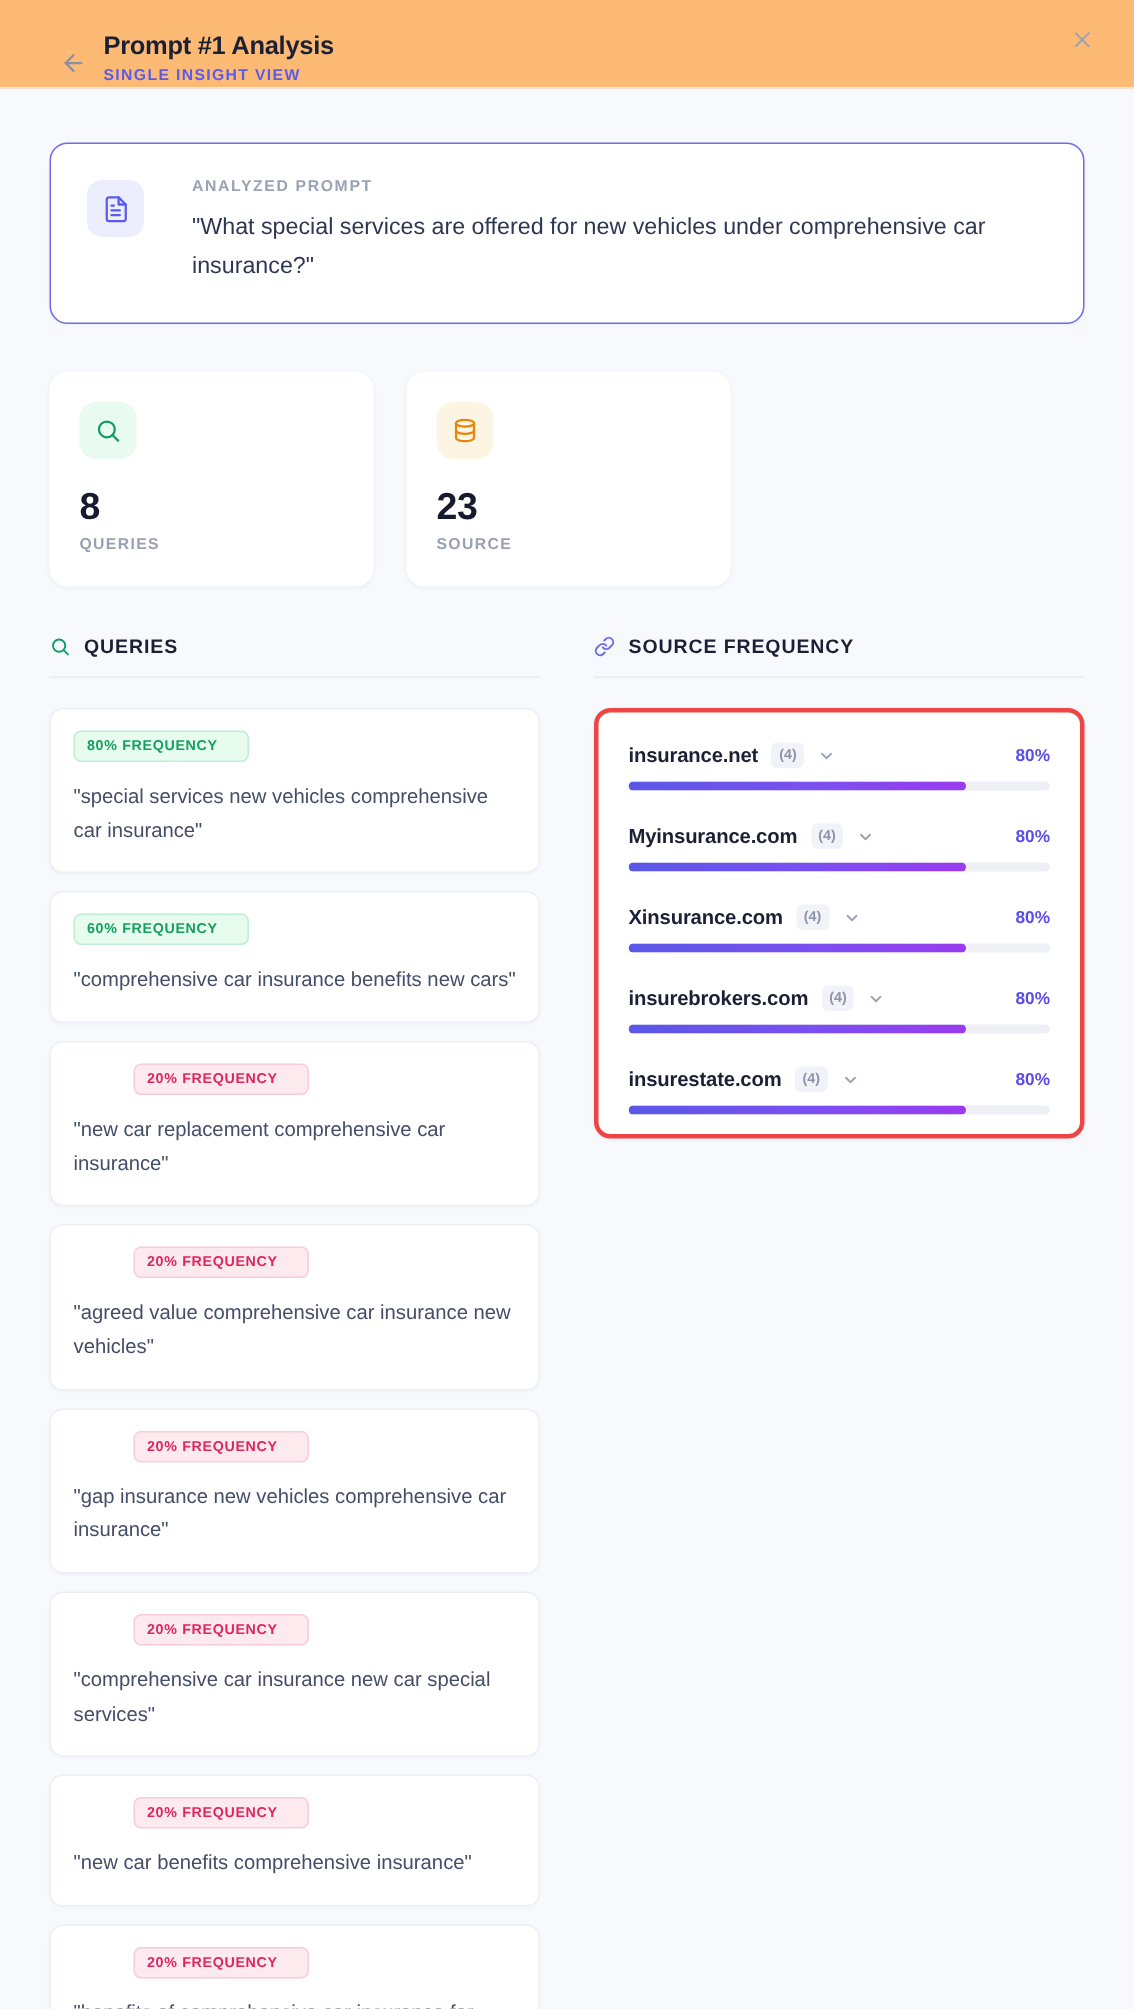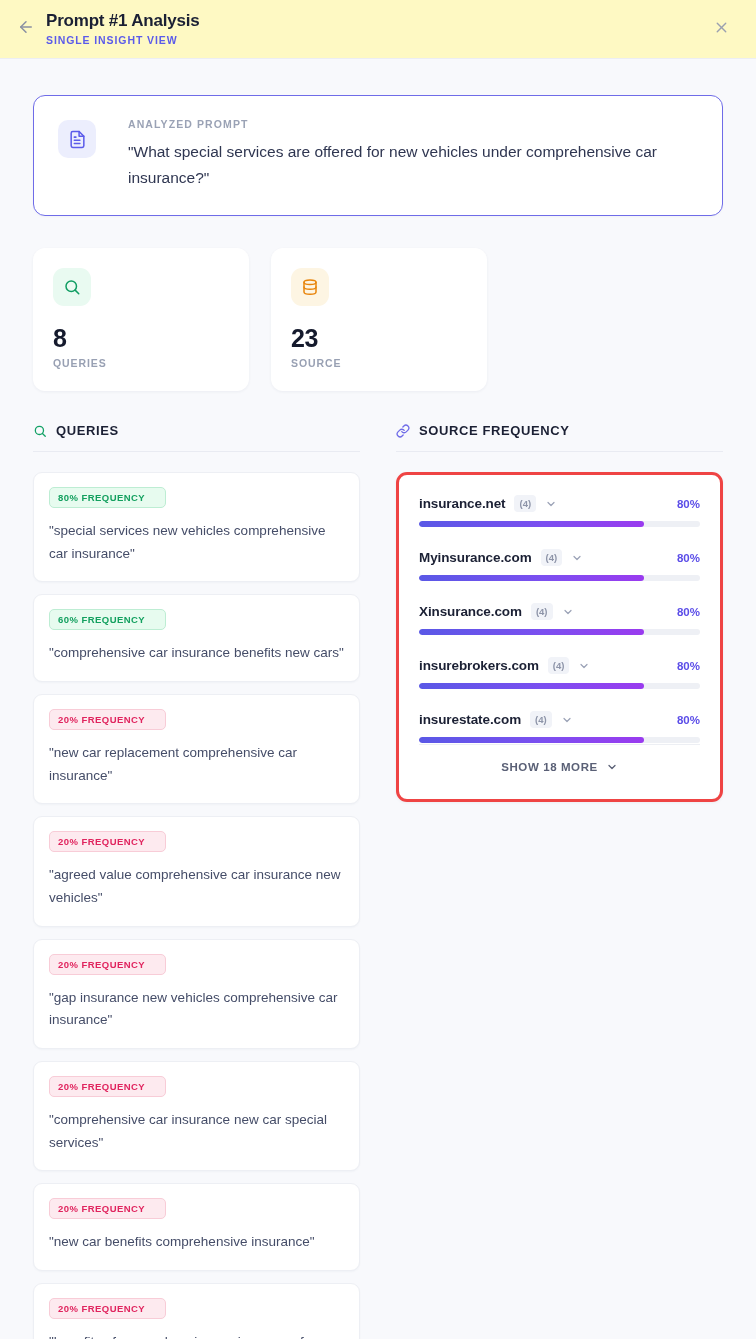--- a/index.html
+++ b/index.html
@@ -9,25 +9,25 @@
     height: 1339px;
     background: #f8f9fc;
     font-family: "Liberation Sans", sans-serif;
     -webkit-font-smoothing: antialiased;
   }
 
   
   .topbar {
     position: relative;
     height: 59px;
-    background: #fef9c3;
+    background: #fdba74;
     border-bottom: 1px solid #eceef3;
     display: flex;
-    align-items: center;
-    padding: 0 12px;
+    align-items: flex-end;
+    padding: 0 35px;
   }
   .back-btn {
     width: 28px; height: 28px;
     display: flex; align-items: center; justify-content: center;
     color: #8a90a2;
     cursor: pointer;
     flex: none;
     margin-right: 6px;
   }
   .title-wrap { display: flex; flex-direction: column; justify-content: center; }
@@ -172,20 +172,21 @@
   }
   .freq-badge.high {
     background: #e7fbef;
     color: #13a05f;
     border: 1px solid #bdedd3;
   }
   .freq-badge.low {
     background: #fdeaef;
     color: #e0245e;
     border: 1px solid #f8ccd7;
+    margin-left: 40px;
   }
   .query-text {
     font-size: 13.5px;
     color: #454d68;
     line-height: 1.68;
   }
 
   
   .source-panel {
     background: #ffffff;
@@ -430,25 +431,17 @@
                     <polyline points="6 9 12 15 18 9"></polyline>
                   </svg>
                 </span>
                 <span class="source-pct">80%</span>
               </div>
               <div class="bar-track">
                 <div class="bar-fill" style="width: 80%;"></div>
               </div>
             </div>
           </div>
-        <div class="show-more">
-          <span class="show-more-label">SHOW 18 MORE</span>
-          <span class="show-more-chev">
-            <svg width="12" height="12" viewBox="0 0 24 24" fill="none" stroke="currentColor" stroke-width="2.6" stroke-linecap="round" stroke-linejoin="round">
-              <polyline points="6 9 12 15 18 9"></polyline>
-            </svg>
-          </span>
-        </div>
       </div>
     </div>
 
   </div>
 </div>
 
 </body></html>

